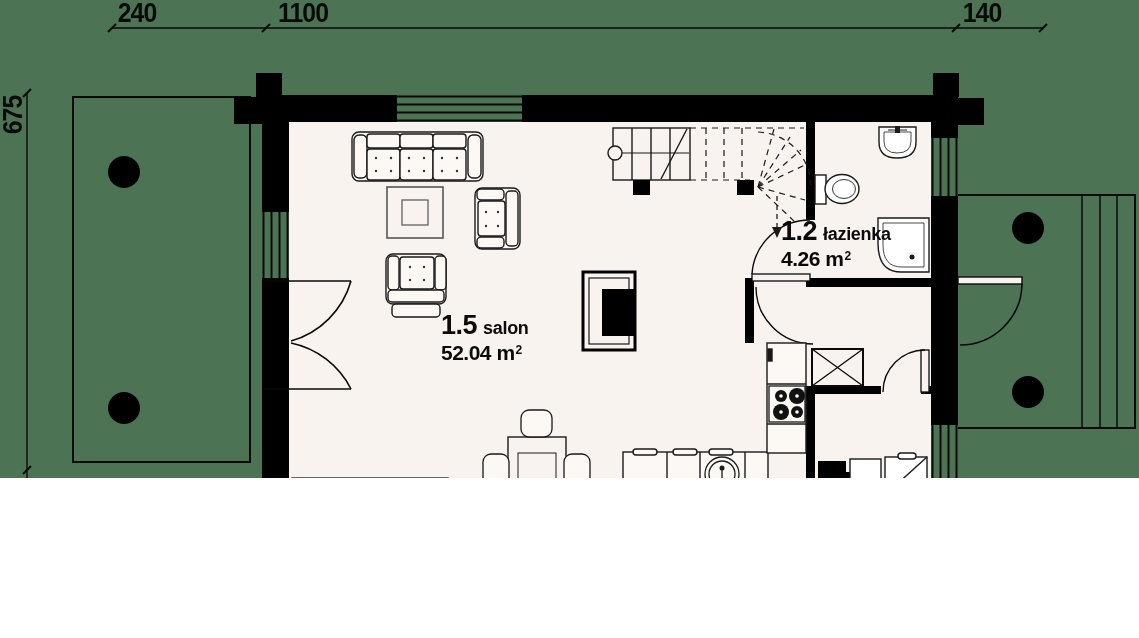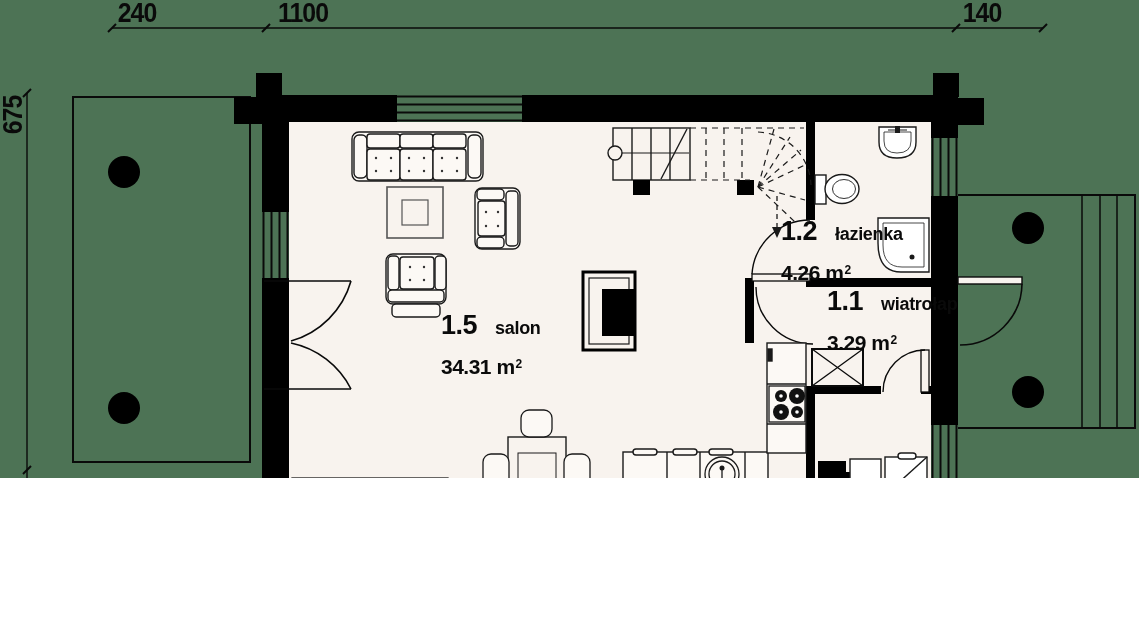--- a/index.html
+++ b/index.html
@@ -3,22 +3,22 @@
 <meta charset="utf-8">
 <style>
   html,body{margin:0;padding:0;}
   body{font-family:"Liberation Sans",sans-serif;}
   #stage{position:relative;width:1139px;height:478px;background:#4D7355;overflow:hidden;}
   #plan-svg{position:absolute;left:0;top:0;}
   .dim-label{position:absolute;transform:translate(-50%,-50%) scaleX(.92);font-weight:800;font-size:27px;color:#0a0a0a;letter-spacing:-1px;white-space:nowrap;}
   .dim-label.vert{transform:translate(-50%,-50%) rotate(-90deg) scaleX(.92);}
   .room-label{position:absolute;color:#0a0a0a;white-space:nowrap;line-height:1.04;}
   .room-label .num{font-weight:800;font-size:27px;letter-spacing:-0.5px;}
-  .room-label .name{font-weight:700;font-size:18px;margin-left:18px;letter-spacing:-0.3px;}
-  .room-label .area-line{font-weight:800;font-size:21px;letter-spacing:-0.5px;margin-top:17px;}
+  .room-label .name{font-weight:700;font-size:18px;margin-left:6px;letter-spacing:-0.3px;}
+  .room-label .area-line{font-weight:800;font-size:21px;letter-spacing:-0.5px;margin-top:3px;}
   .room-label sup{font-size:12px;font-weight:800;vertical-align:6px;margin-left:1px;}
 </style>
 </head>
 <body>
 
 <div id="stage">
 
   <svg id="plan-svg" width="1139" height="638" viewBox="0 0 1139 638">
 
     <g>
@@ -342,27 +342,23 @@
   </svg>
 
   <div class="dim-label" style="left:137px;top:13px;">240</div>
   <div class="dim-label" style="left:303px;top:13px;">1100</div>
   <div class="dim-label" style="left:982px;top:13px;">140</div>
   <div class="dim-label vert" style="left:13px;top:115px;">675</div>
   <div class="dim-label vert" style="left:13px;top:511px;">150</div>
 
   <div class="room-label" style="left:441px;top:311px;">
     <div><span class="num">1.5</span><span class="name">salon</span></div>
-    <div class="area-line"><span>34.31</span> <span>m</span><sup>2</sup></div>
+    <div class="area-line"><span>52.04</span> <span>m</span><sup>2</sup></div>
   </div>
 
   <div class="room-label" style="left:781px;top:217px;">
     <div><span class="num">1.2</span><span class="name">łazienka</span></div>
     <div class="area-line"><span>4.26</span> <span>m</span><sup>2</sup></div>
   </div>
 
-  <div class="room-label" style="left:827px;top:287px;">
-    <div><span class="num">1.1</span><span class="name">wiatrołap</span></div>
-    <div class="area-line"><span>3.29</span> <span>m</span><sup>2</sup></div>
-  </div>
 
 
 </div>
 
 </body></html>

